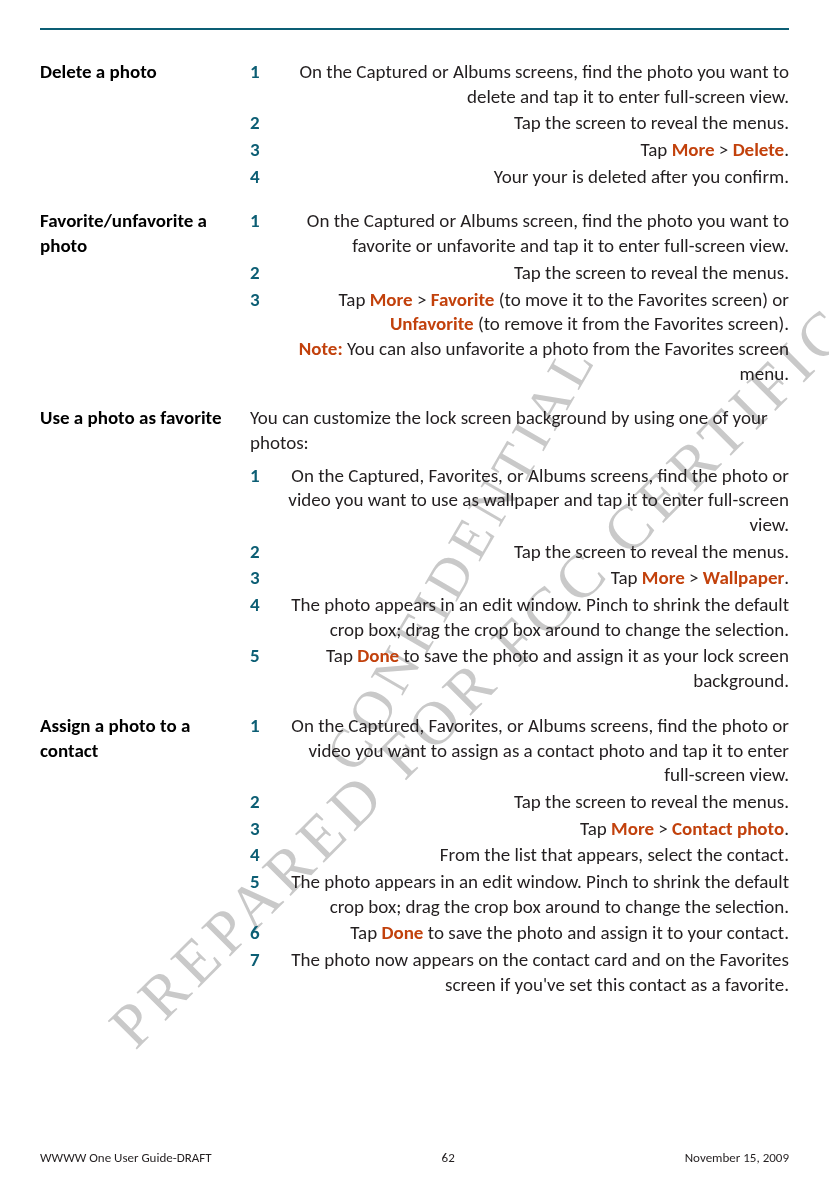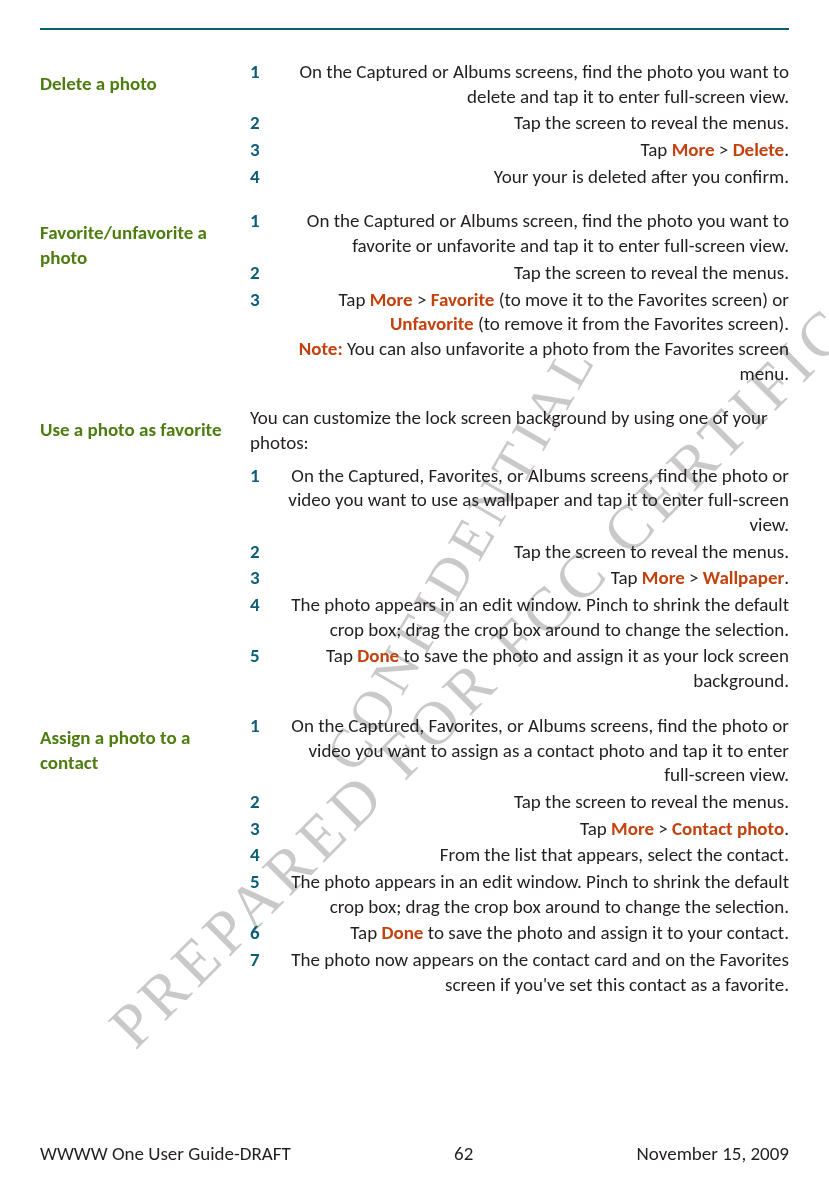--- a/index.html
+++ b/index.html
@@ -22,24 +22,23 @@
     position: relative;
     z-index: 2;
   }
   .section {
     display: flex;
     margin-bottom: 18px;
   }
   .section-title {
     width: 210px;
     flex-shrink: 0;
-    color: #4d7c0f;
+    color: #000000;
     font-weight: bold;
     padding-right: 10px;
-    margin-top: 12px;
   }
   .section-body {
     flex: 1;
   }
   .intro {
     margin-bottom: 8px;
   }
   ol {
     list-style: none;
     counter-reset: step;
@@ -61,21 +60,21 @@
   }
   .kw {
     color: #c2410c;
     font-weight: bold;
   }
   .footer {
     position: absolute;
     bottom: 22px;
     left: 40px;
     right: 40px;
-    font-size: 19px;
+    font-size: 13px;
     display: flex;
     justify-content: space-between;
     color: #231f20;
   }
   
   .wm {
     position: absolute;
     font-family: "Times New Roman", serif;
     color: #b7b7b7;
     opacity: 0.75;

